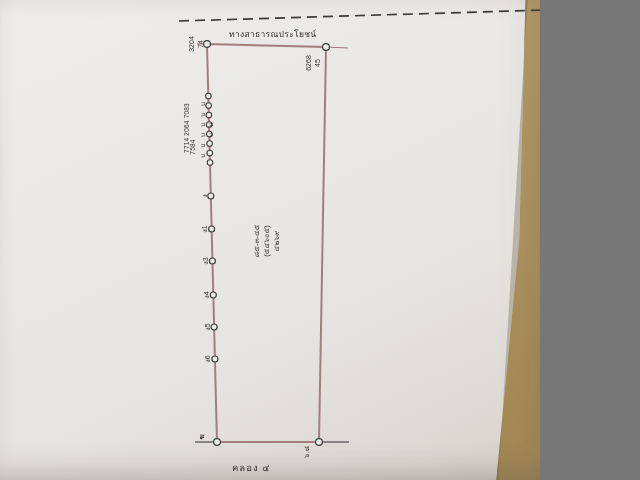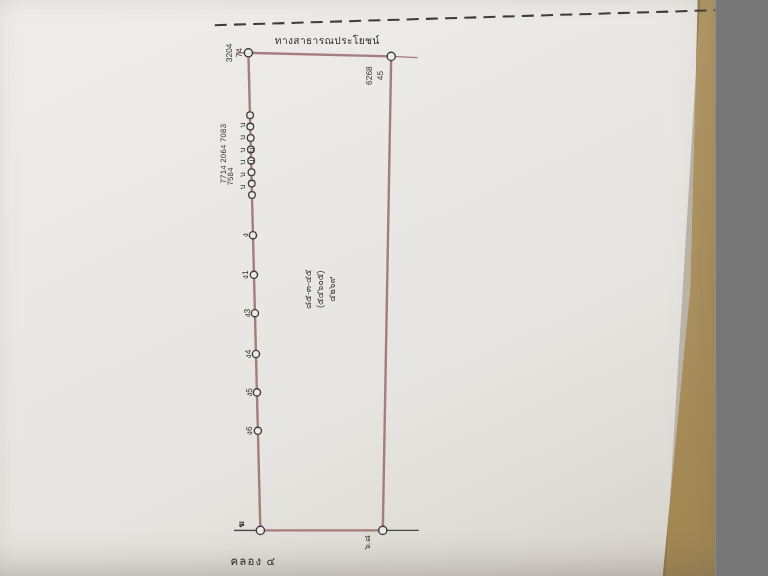--- a/index.html
+++ b/index.html
@@ -1,17 +1,17 @@
 <!DOCTYPE html>
 <html><head>
 <meta charset="utf-8">
 <style>
   html,body{margin:0;padding:0;background:#777;}
   .photo{
-    position:relative;width:596px;height:480px;overflow:hidden;
+    position:relative;width:540px;height:480px;overflow:hidden;
     font-family:"Liberation Sans","DejaVu Sans",sans-serif;
     background:linear-gradient(155deg,#eeedeb 0%,#eae8e5 38%,#e6e4e0 65%,#dcd9d3 88%,#d3cfc8 100%);
   }
   .photo::after{
     content:"";position:absolute;inset:0;pointer-events:none;
     box-shadow:inset 0 -22px 28px -14px rgba(95,90,78,.30), inset -26px 0 34px -20px rgba(120,110,88,.18), inset 0 14px 22px -16px rgba(120,115,105,.12);
   }
   .desk{
     position:absolute;top:0;right:0;width:52px;height:480px;
     background:linear-gradient(180deg,#b59a68 0%,#ad9260 45%,#a28753 100%);
@@ -23,21 +23,21 @@
     clip-path:polygon(72% 0,76% 0,20% 100%,16% 100%,60% 50%);
   }
   svg.plan{position:absolute;left:0;top:0;}
   .txt{position:absolute;color:#33312f;white-space:nowrap;}
   .vbox{position:absolute;transform:rotate(-90deg);transform-origin:center center;color:#33312f;text-align:center;}
   .vbox .ln{white-space:nowrap;}
   .title{font-size:8.5px;letter-spacing:.3px;color:#2e2c2a;}
   .small7{font-size:7px;line-height:9px;}
   .small65{font-size:6.5px;line-height:8px;letter-spacing:.2px;}
   .center-block{font-size:7.5px;line-height:10px;color:#3a3836;}
-  .canal{font-size:9.5px;letter-spacing:1px;color:#2e2c2a;}
+  .canal{font-size:9.5px;letter-spacing:1px;color:#2e2c2a;margin-left:40px;}
   .nglabel{font-size:7px;color:#33312f;}
   .clusterletters{letter-spacing:2.2px;}
 </style>
 </head>
 <body>
 
 <div class="photo">
 
   <div class="desk"></div>
   <div class="desk-edge"></div>

